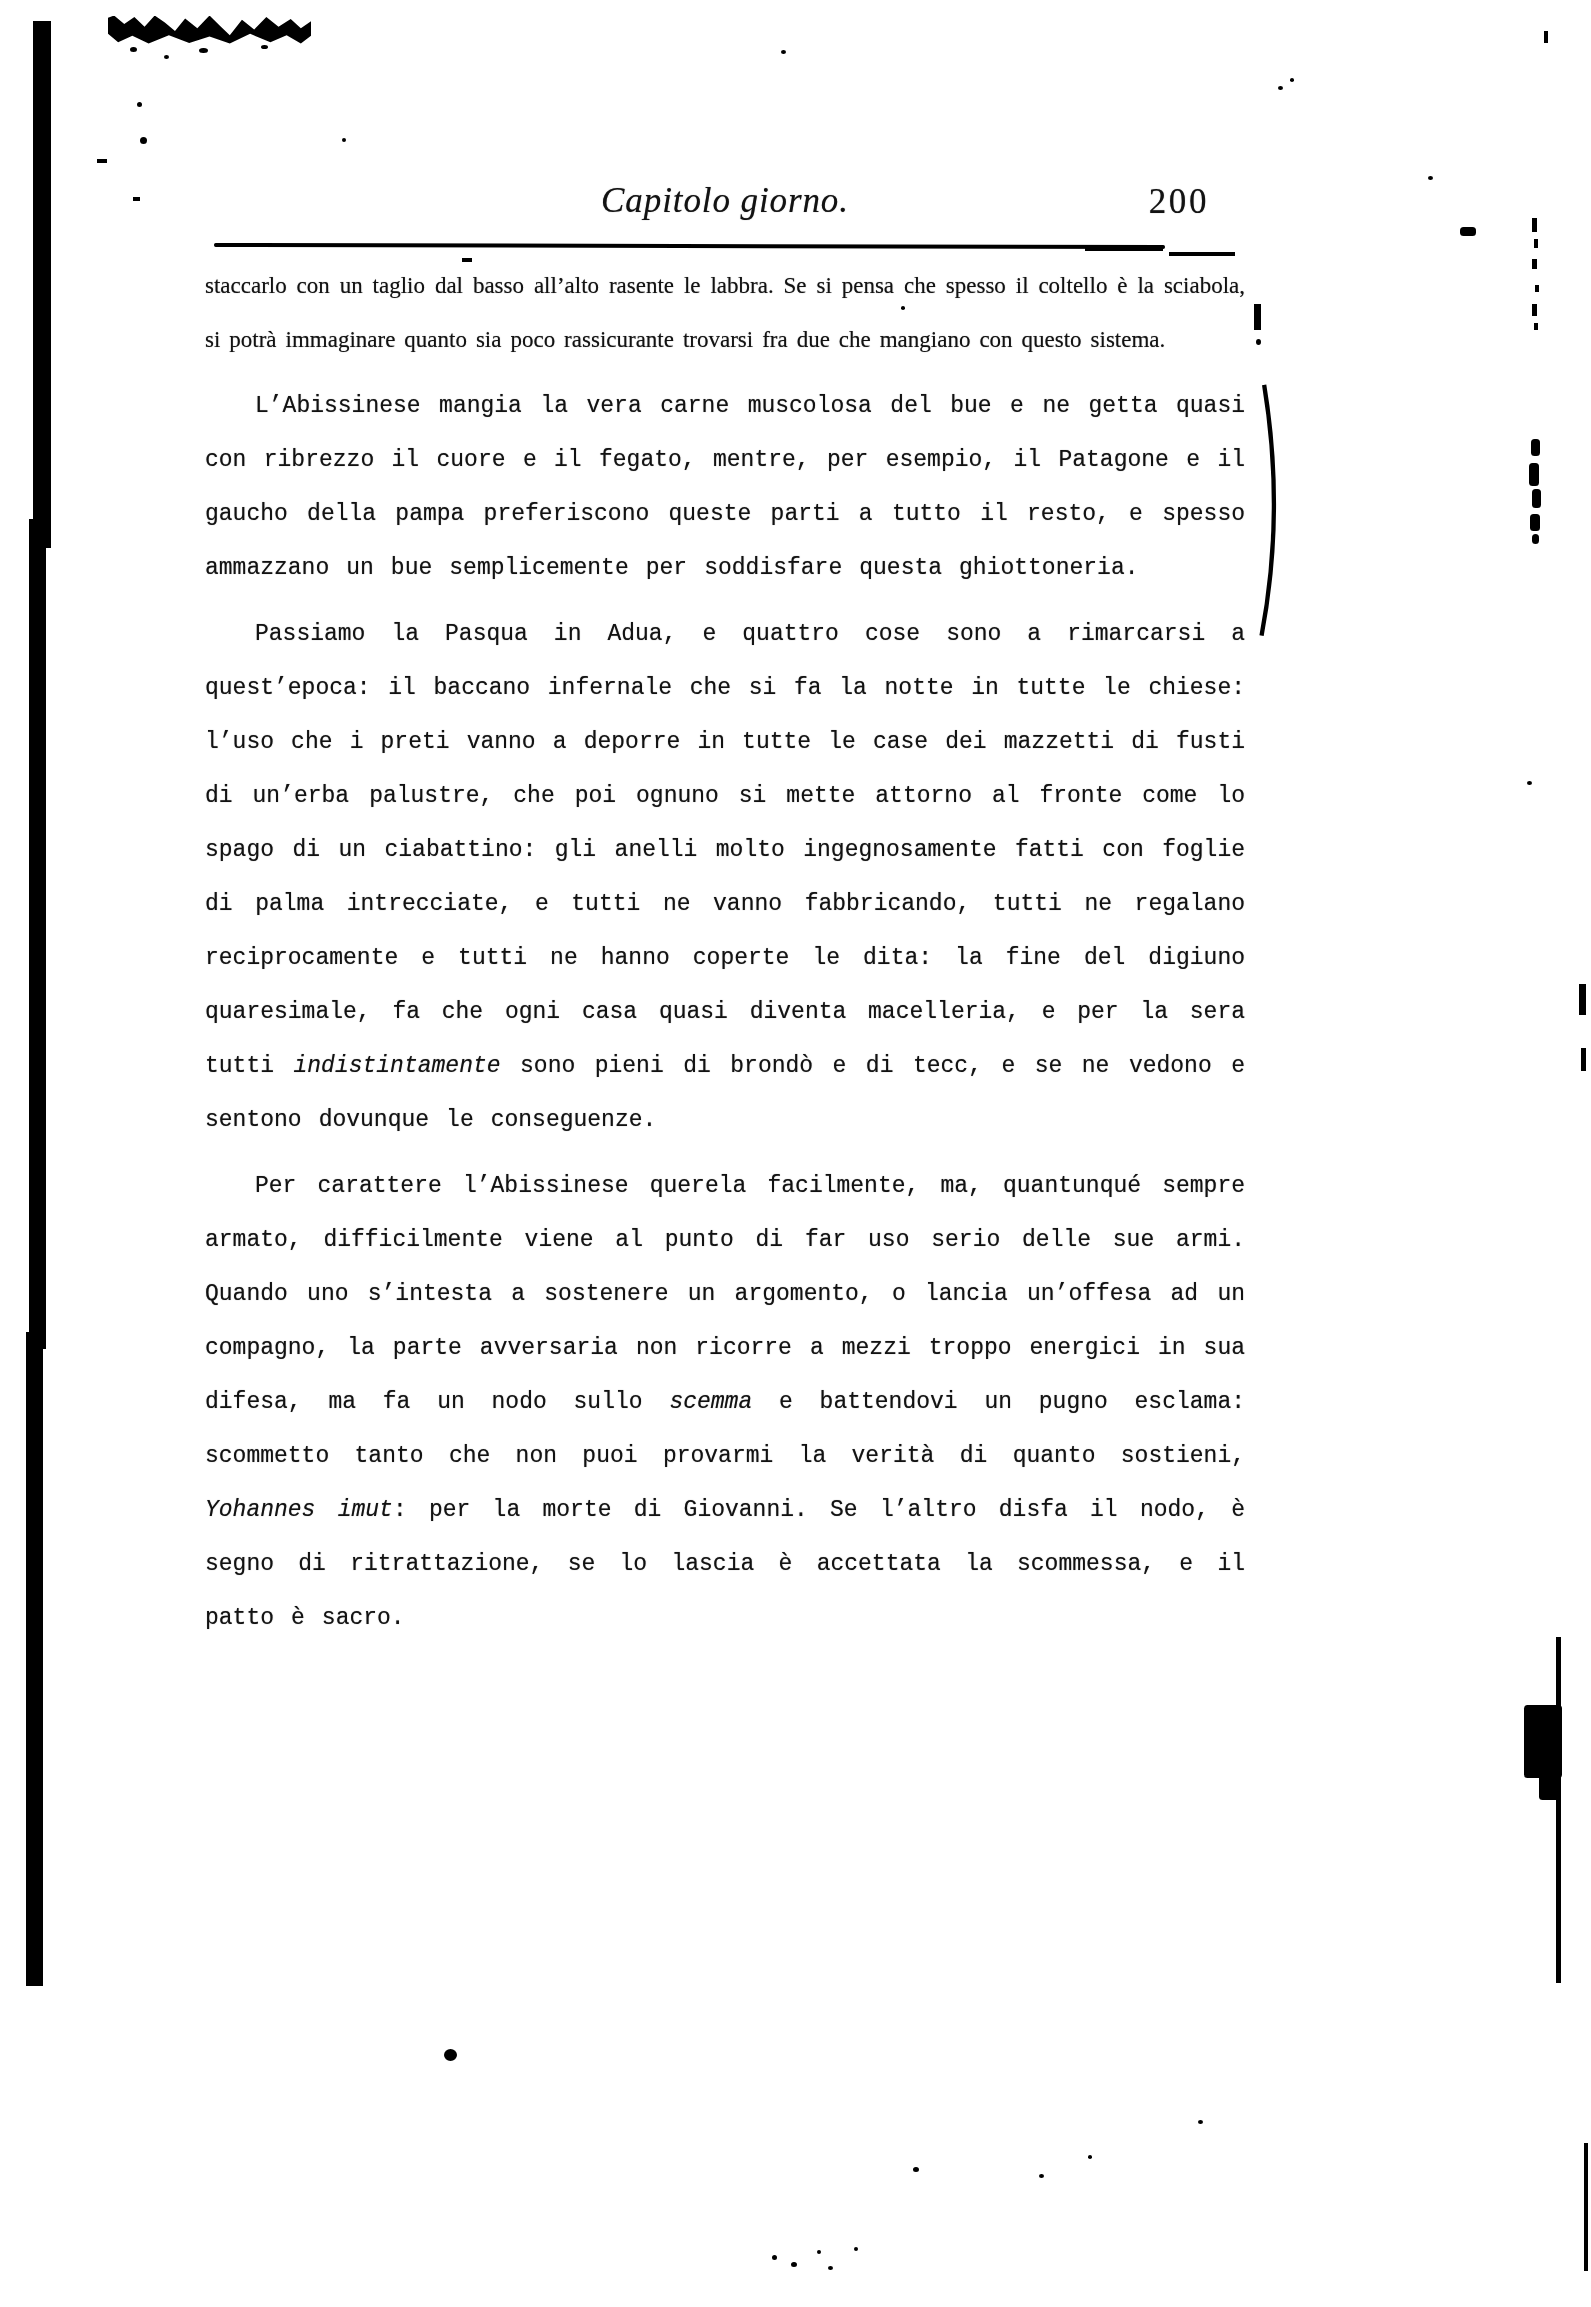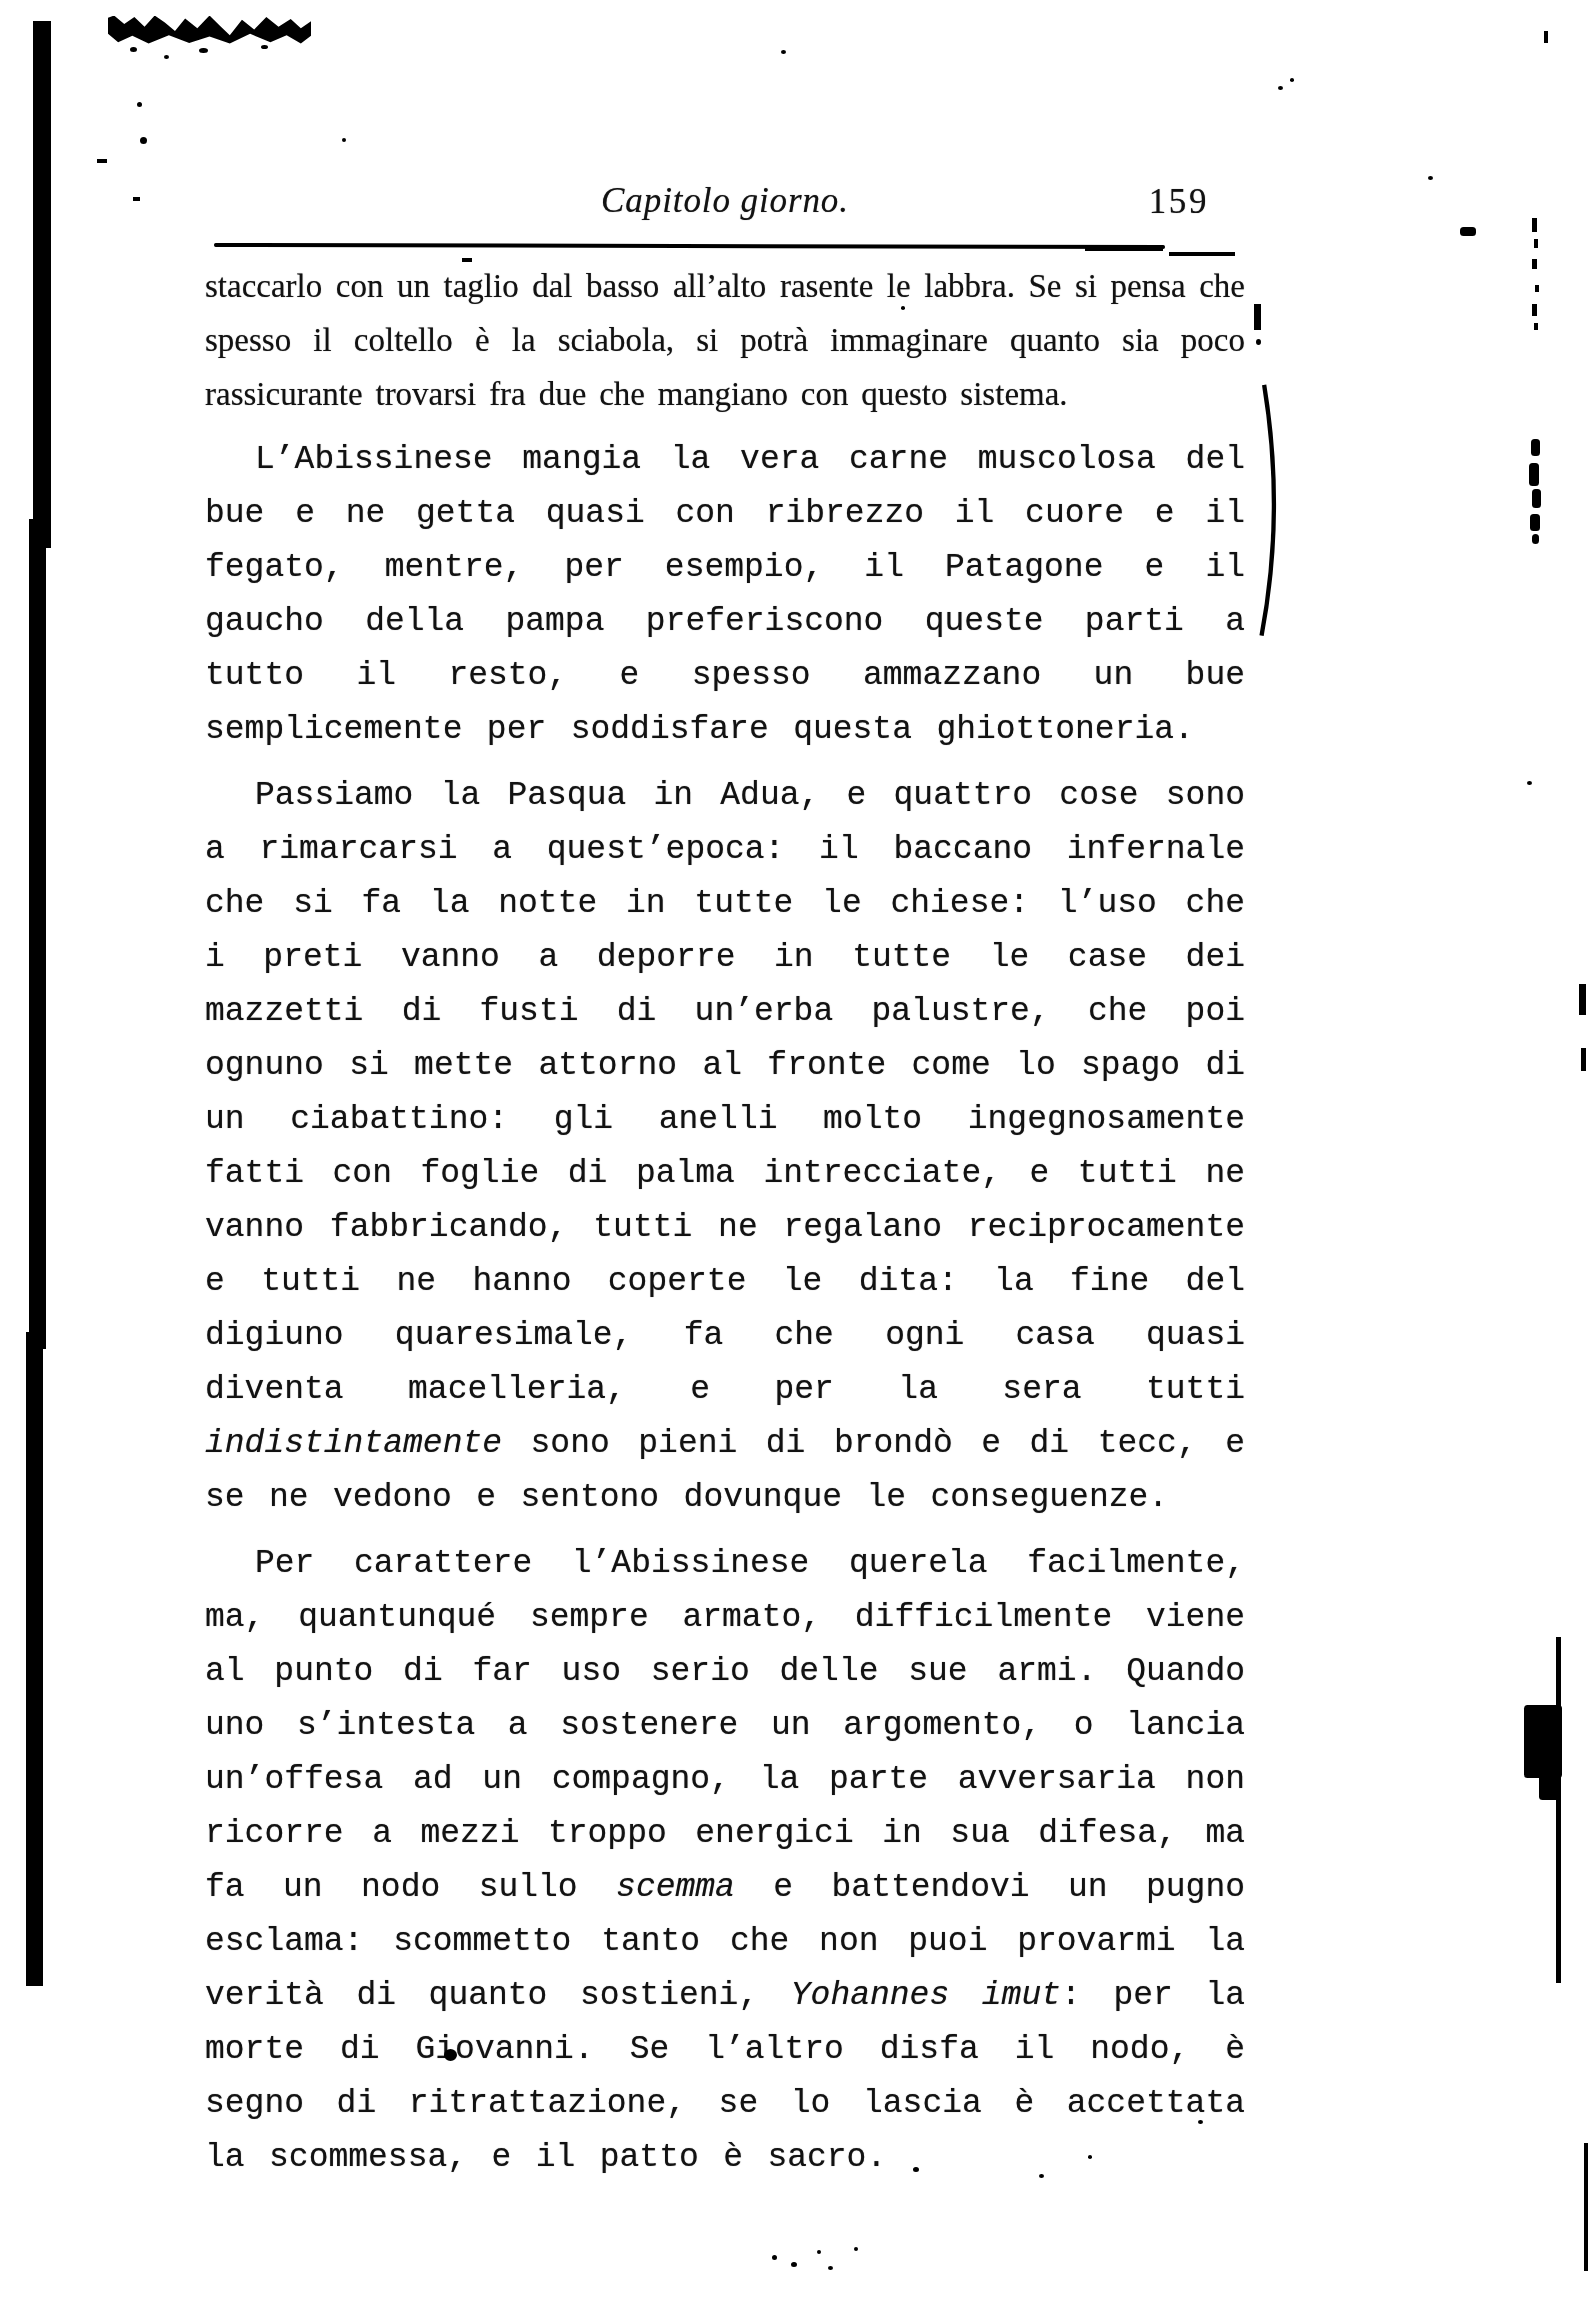--- a/index.html
+++ b/index.html
@@ -35,21 +35,21 @@
     position:absolute;left:1169px;top:252px;width:66px;height:3.5px;
     background:#000;
   }
   .header-rule-3{
     position:absolute;left:1085px;top:247px;width:78px;height:3.5px;
     background:#000;
   }
   
   .text-body{
     position:absolute;left:205px;top:259px;width:1040px;
-    font-size:33px;line-height:54px;
+    font-size:23px;line-height:54px;
     text-align:justify;
     word-spacing:.14em;
     text-shadow:0 0 0.9px rgba(0,0,0,.5);
   }
   .text-body p{margin:0;}
   .text-body p + p{margin-top:12px;font-family:Liberation Mono, monospace;}
   .text-body p.indent{text-indent:50px;}
   .text-body .it{font-style:italic;}
   
   .artifact{position:absolute;background:#000;}
@@ -60,21 +60,21 @@
   }
   #artifact-svg{position:absolute;left:0;top:0;pointer-events:none;}
 </style>
 </head>
 <body>
 
 <div class="page">
 
   <div class="header">
     <span class="chapter-title">Capitolo giorno.</span>
-    <span class="page-number">159</span>
+    <span class="page-number">200</span>
   </div>
 
   <div class="header-rule"></div>
   <div class="header-rule-3"></div>
   <div class="header-rule-2"></div>
 
   <div class="text-body" id="text-body">
       <p><span>staccarlo con un taglio dal basso all’alto rasente le labbra. Se si pensa che spesso il coltello è la sciabola, si potrà immaginare quanto sia poco rassicurante trovarsi fra due che mangiano con questo sistema.</span></p>
       <p class="indent"><span>L’Abissinese mangia la vera carne muscolosa del bue e ne getta quasi con ribrezzo il cuore e il fegato, mentre, per esempio, il Patagone e il gaucho della pampa preferiscono queste parti a tutto il resto, e spesso ammazzano un bue semplicemente per soddisfare questa ghiottoneria.</span></p>
       <p class="indent"><span>Passiamo la Pasqua in Adua, e quattro cose sono a rimarcarsi a quest’epoca: il baccano infernale che si fa la notte in tutte le chiese: l’uso che i preti vanno a deporre in tutte le case dei mazzetti di fusti di un’erba palustre, che poi ognuno si mette attorno al fronte come lo spago di un ciabattino: gli anelli molto ingegnosamente fatti con foglie di palma intrecciate, e tutti ne vanno fabbricando, tutti ne regalano reciprocamente e tutti ne hanno coperte le dita: la fine del digiuno quaresimale, fa che ogni casa quasi diventa macelleria, e per la sera tutti </span><span class="it">indistintamente</span><span> sono pieni di brondò e di tecc, e se ne vedono e sentono dovunque le conseguenze.</span></p>

